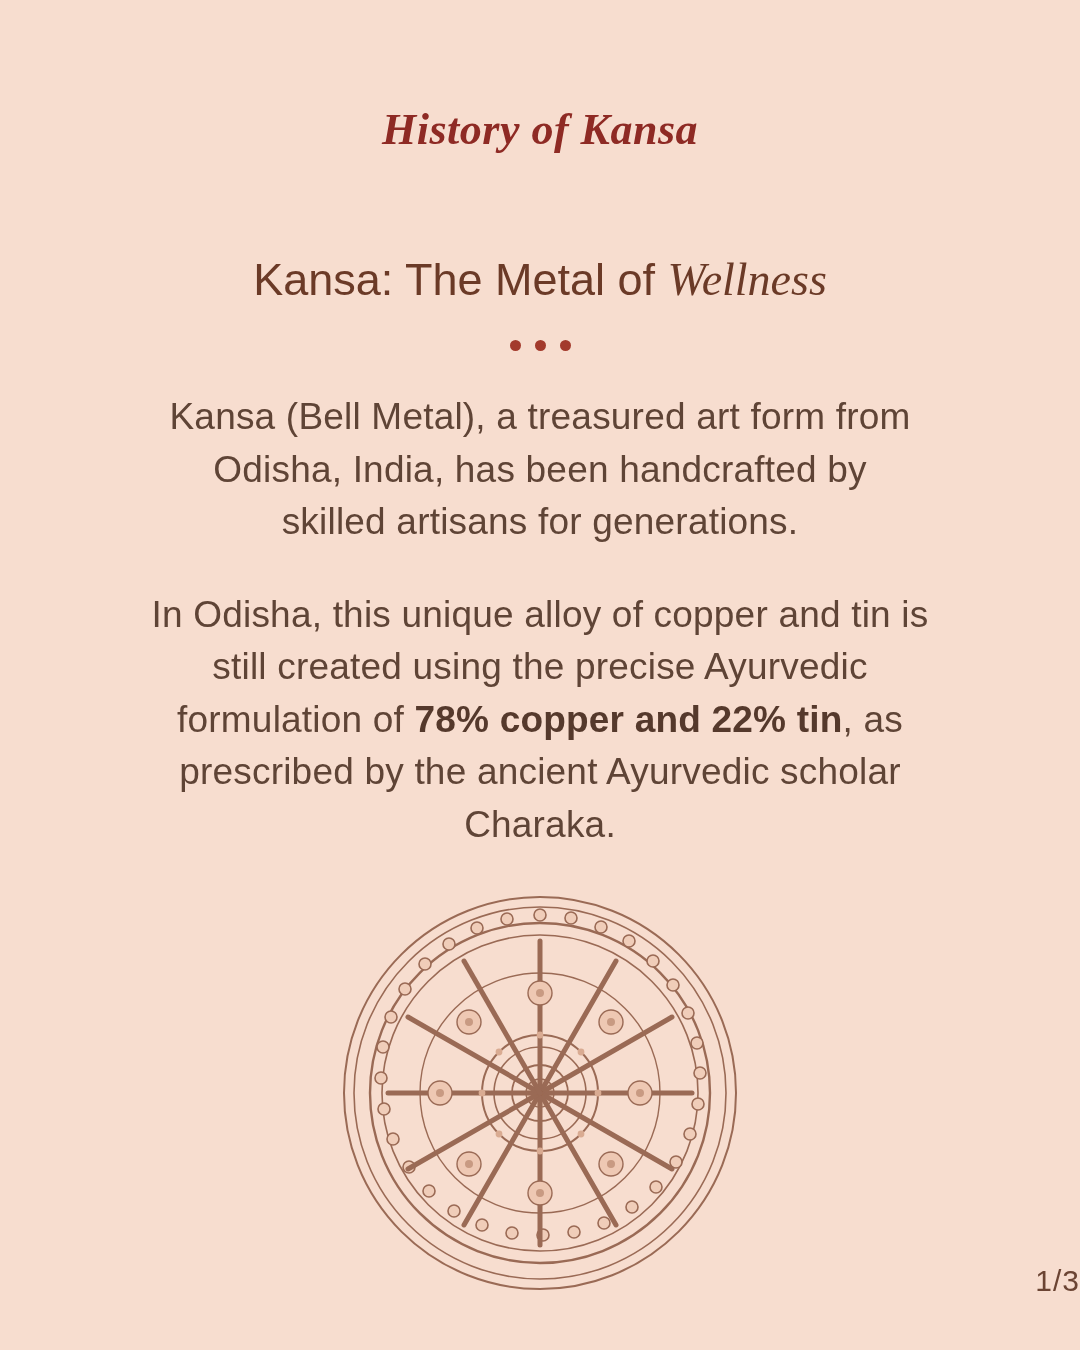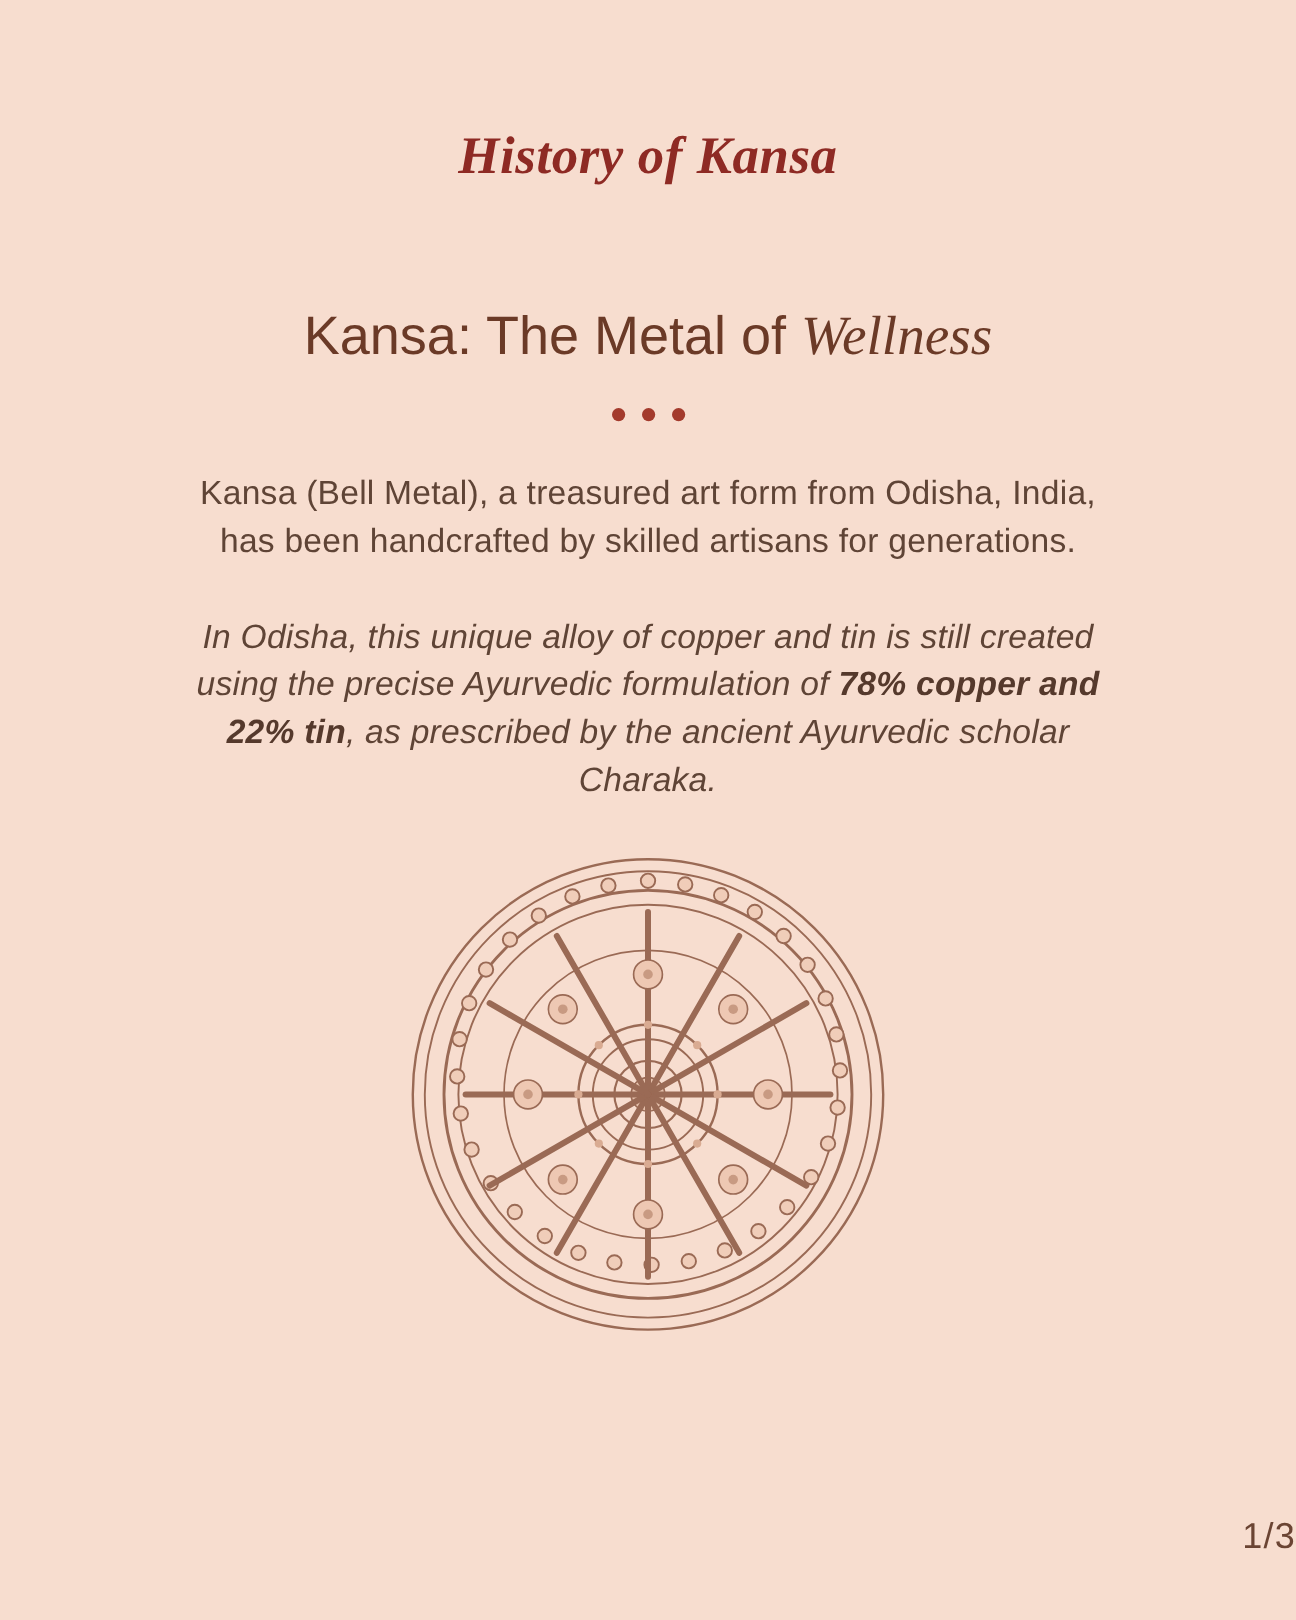--- a/index.html
+++ b/index.html
@@ -56,27 +56,26 @@
     height: 11px;
     border-radius: 50%;
     background: #a33a2c;
     display: block;
   }
   .body-block {
     margin-top: 40px;
     width: 760px;
     text-align: center;
     color: #5f4436;
-    font-size: 28px;
+    font-size: 37px;
     line-height: 1.42;
     letter-spacing: 0.2px;
   }
   .body-block.second {
     width: 790px;
-    font-style: italic;
   }
   .body-block b {
     font-weight: bold;
     color: #55392c;
   }
   .emblem-wrap {
     margin-top: 42px;
     width: 400px;
     height: 400px;
     display: flex;

